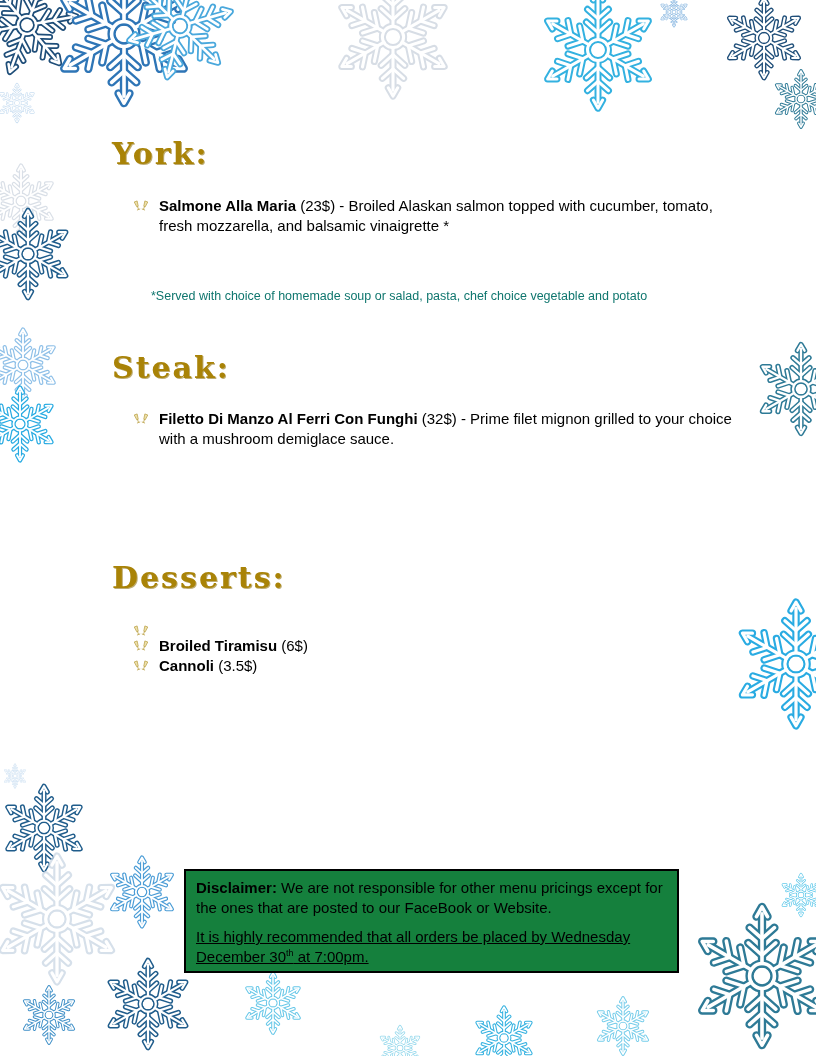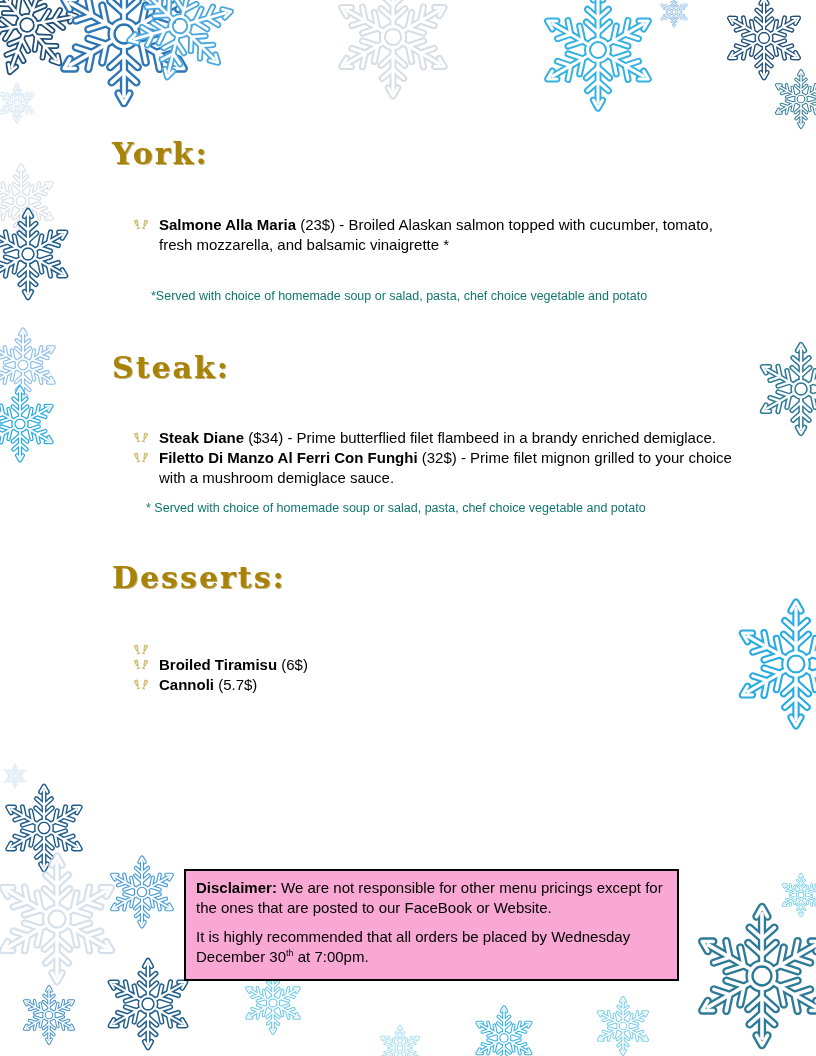--- a/index.html
+++ b/index.html
@@ -22,21 +22,21 @@
     font-weight:bold;
     font-size:30px;
     letter-spacing:2px;
     color:var(--gold,#A98307);
     text-shadow:1px 1px 0 rgba(138,106,0,.55);
   }
   #heading-fish { top:136px; }
   #heading-steak { top:350px; }
   #heading-desserts { top:560px; }
 
-  ul.menu-list { position:absolute; left:134px; width:612px; list-style:none;margin-top:19px; }
+  ul.menu-list { position:absolute; left:134px; width:612px; list-style:none; }
   #list-fish { top:196px; }
   #list-steak { top:409px; }
   #list-desserts { top:621px; }
   ul.menu-list li { display:flex; align-items:flex-start; }
   .bullet { flex:0 0 25px; padding-top:3px; }
   .bullet svg { width:14px; height:12px; display:block; }
   .item-text { font-size:15px; line-height:20px; max-width:586px; }
   .item-text b { font-weight:bold; }
 
   .note {
@@ -45,25 +45,25 @@
     line-height:16px;
     color:#0f766e;
   }
   #note-fish { left:151px; top:288px; }
   #note-steak { left:146px; top:500px; }
 
   #disclaimer-box {
     position:absolute; left:184px; top:869px;
     width:495px; min-height:95px;
     border:2px solid #000;
-    padding:7px 10px 12px 10px;
-    background:#f9a8d4;
+    padding:7px 10px 4px 10px;
+    background:#15803d;
   }
   #disclaimer-box p { font-size:15px; line-height:20px; }
-  #disclaimer-box p + p { margin-top:9px; }
+  #disclaimer-box p + p { margin-top:9px;text-decoration:underline; }
   #disclaimer-box sup { font-size:9px; vertical-align:super; line-height:0; }
 </style>
 </head>
 <body>
 
 <svg width="0" height="0" style="position:absolute" aria-hidden="true">
   <defs>
     <g id="sfArm">
       <path d="M0,-9 L0,-45"></path>
       <path d="M-10,-24 L0,-15 L10,-24"></path>
@@ -205,33 +205,24 @@
 
   <div class="section-heading" id="heading-steak">Steak:</div>
 
   <ul class="menu-list" id="list-steak">
     <li>
       <span class="bullet">
           <svg viewBox="0 0 18 13">
             <use href="#cheers"></use>
           </svg>
         </span>
-      <span class="item-text"><b>Steak Diane</b> <span>($34) - Prime butterflied filet flambeed in a brandy enriched demiglace.</span></span>
-    </li>
-    <li>
-      <span class="bullet">
-          <svg viewBox="0 0 18 13">
-            <use href="#cheers"></use>
-          </svg>
-        </span>
       <span class="item-text"><b>Filetto Di Manzo Al Ferri Con Funghi</b> <span>(32$) - Prime filet mignon grilled to your choice with a mushroom demiglace sauce.</span></span>
     </li>
   </ul>
 
-  <div class="note" id="note-steak">* Served with choice of homemade soup or salad, pasta, chef choice vegetable and potato</div>
 
   <div class="section-heading" id="heading-desserts">Desserts:</div>
 
   <ul class="menu-list" id="list-desserts">
     <li>
       <span class="bullet">
           <svg viewBox="0 0 18 13">
             <use href="#cheers"></use>
           </svg>
         </span>
@@ -243,21 +234,21 @@
           </svg>
         </span>
       <span class="item-text"><b>Broiled Tiramisu</b> <span>(6$)</span></span>
     </li>
     <li>
       <span class="bullet">
           <svg viewBox="0 0 18 13">
             <use href="#cheers"></use>
           </svg>
         </span>
-      <span class="item-text"><b>Cannoli</b> <span>(5.7$)</span></span>
+      <span class="item-text"><b>Cannoli</b> <span>(3.5$)</span></span>
     </li>
   </ul>
 
   <div id="disclaimer-box">
     <p><b>Disclaimer:</b> <span>We are not responsible for other menu pricings except for the ones that are posted to our FaceBook or Website.</span></p>
     <p><span>It is highly recommended that all orders be placed by Wednesday December 30</span><sup>th</sup><span> at 7:00pm.</span></p>
   </div>
 
 </div>
 

